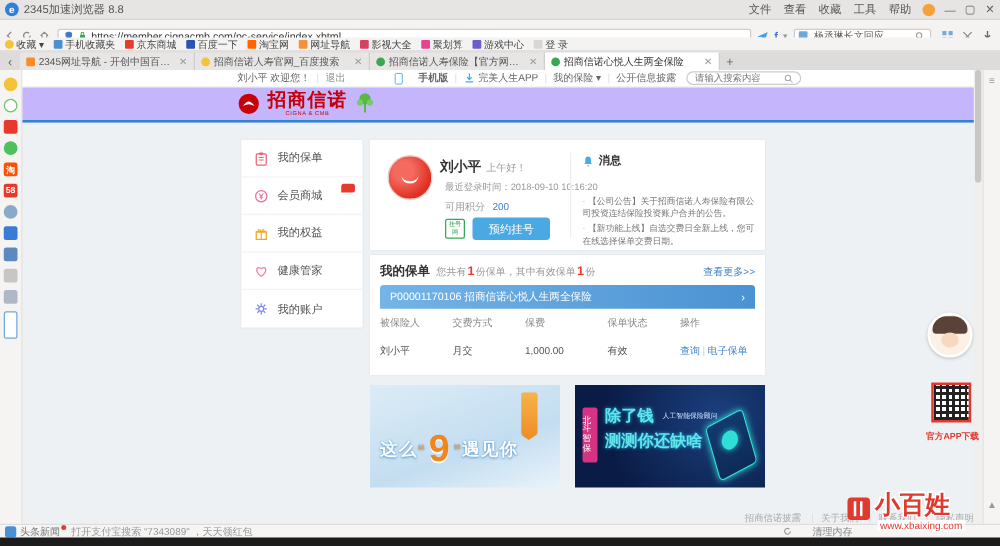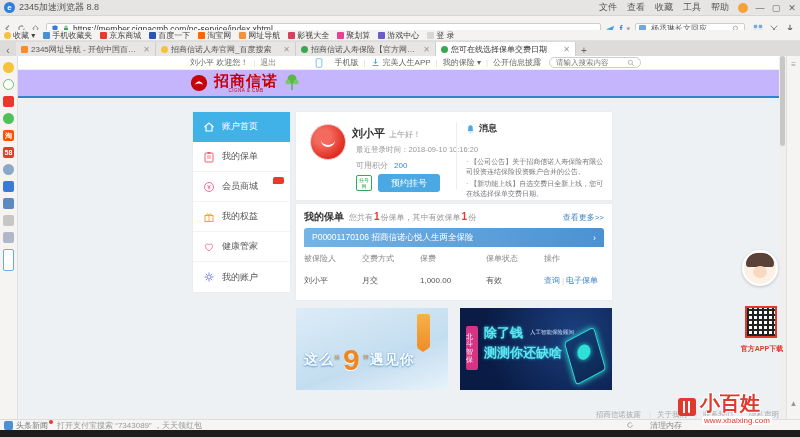--- a/index.html
+++ b/index.html
@@ -273,21 +273,21 @@
       <span class="tlabel">招商信诺人寿官网_百度搜索</span>
         <span class="tclose">✕</span>
     </div>
     <div class="tab">
       <span class="fav" style="background:#3aa852;border-radius:50%;"></span>
       <span class="tlabel">招商信诺人寿保险【官方网站…</span>
         <span class="tclose">✕</span>
     </div>
     <div class="tab active">
       <span class="fav" style="background:#3aa852;border-radius:50%;"></span>
-      <span class="tlabel">您可在线选择保单交费日期</span>
+      <span class="tlabel">招商信诺心悦人生两全保险</span>
         <span class="tclose">✕</span>
     </div>
     <span class="newtab">+</span>
   </div>
 
   <div class="abs leftstrip">
     <div class="lsic" style="background:#f5c23a;border-radius:50%;"></div>
     <div class="lsic" style="background:#fff;border:1px solid #6fc06f;border-radius:50%;"></div>
     <div class="lsic" style="background:#e8392d;"></div>
     <div class="lsic" style="background:#4fc15a;border-radius:50%;"></div>
@@ -313,21 +313,21 @@
   </div>
 
   <div class="abs userbar row">
     <span style="margin-left:172px;">刘小平 欢迎您！</span>
     <span class="ub-sep"></span>
     <span style="color:#888;cursor:pointer;text-align:center;">退出</span>
     <span style="flex:1"></span>
     <svg width="8" height="10" viewBox="0 0 10 14">
         <rect x="1" y="1" width="8" height="12" rx="1.5" stroke="#4aa8e2" fill="none"></rect>
       </svg>
-    <span style="margin-left:12px;cursor:pointer;">手机版</span>
+    <span style="margin-left:12px;cursor:pointer;font-weight:bold;">手机版</span>
     <span class="ub-sep"></span>
     <svg width="9" height="9" viewBox="0 0 12 12">
         <path d="M6 1v6 M3.5 5 L6 7.5 L8.5 5" stroke="#4aa8e2" stroke-width="1.3" fill="none"></path>
         <path d="M2 10h8" stroke="#4aa8e2" stroke-width="1.3"></path>
       </svg>
     <span style="margin-left:3px;cursor:pointer;">完美人生APP</span>
     <span class="ub-sep"></span>
     <span style="cursor:pointer;">我的保险 ▾</span>
     <span class="ub-sep"></span>
     <span style="cursor:pointer;">公开信息披露</span>
@@ -354,26 +354,20 @@
       <svg width="16" height="20" viewBox="0 0 16 20">
         <circle cx="8" cy="6" r="4.5" fill="#58b947"></circle>
         <circle cx="4" cy="9" r="2.5" fill="#79c96a"></circle>
         <circle cx="12" cy="9" r="2.5" fill="#79c96a"></circle>
         <rect x="7.2" y="10" width="1.6" height="7" fill="#58b947"></rect>
       </svg>
     </div>
   </div>
 
   <div class="abs sidemenu">
-    <div class="sm-item active">
-      <svg width="12" height="12" viewBox="0 0 12 12">
-          <path d="M1.5 6 L6 2 L10.5 6 M3 5.5 V10 H9 V5.5" stroke="#fff" stroke-width="1.2" fill="none"></path>
-        </svg>
-      <span>账户首页</span>
-    </div>
     <div class="sm-item">
       <svg width="12" height="12" viewBox="0 0 12 12">
           <rect x="2" y="2" width="8" height="9" rx="1" stroke="#ef6072" fill="none"></rect>
           <rect x="4.5" y="1" width="3" height="2" fill="#ef6072"></rect>
           <path d="M4 5h4 M4 7h4" stroke="#ef6072" stroke-width="0.8"></path>
         </svg>
       <span>我的保单</span>
     </div>
     <div class="sm-item">
       <svg width="12" height="12" viewBox="0 0 12 12">

